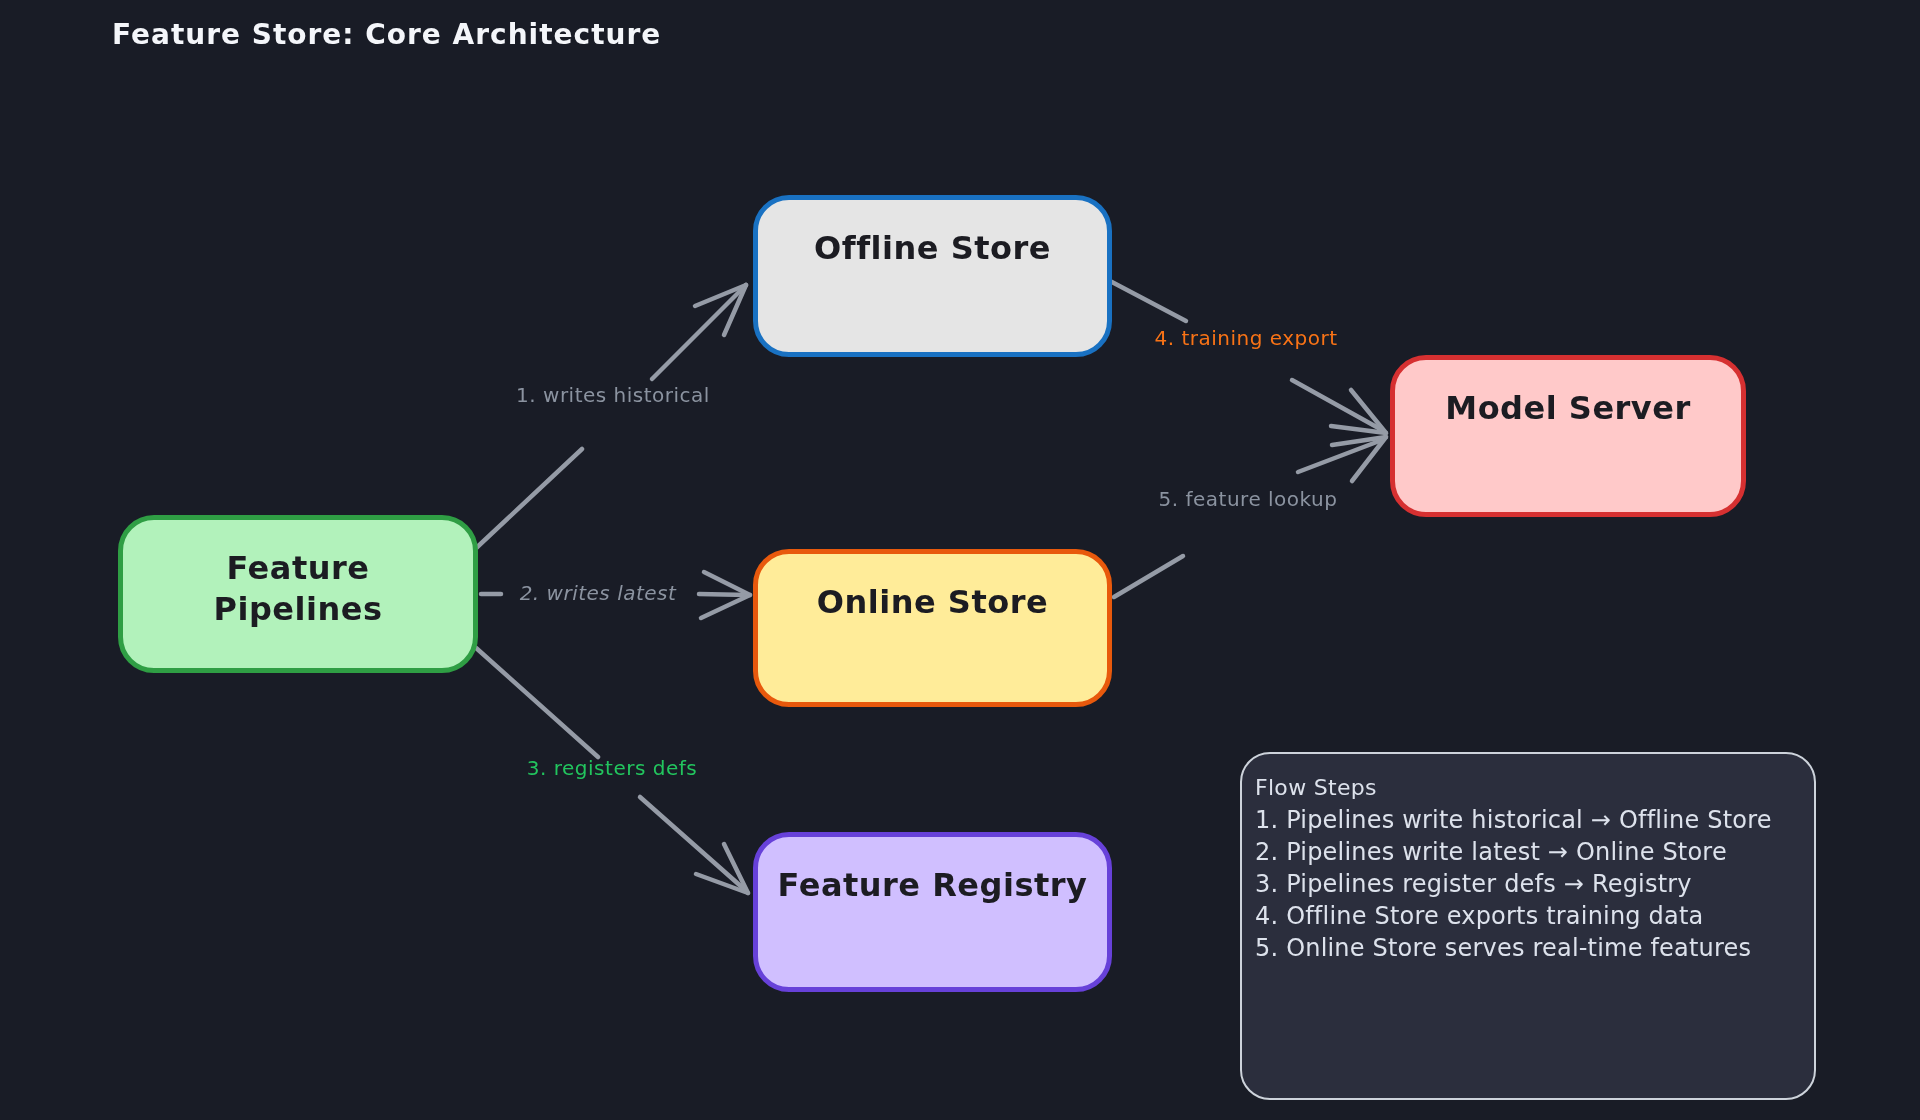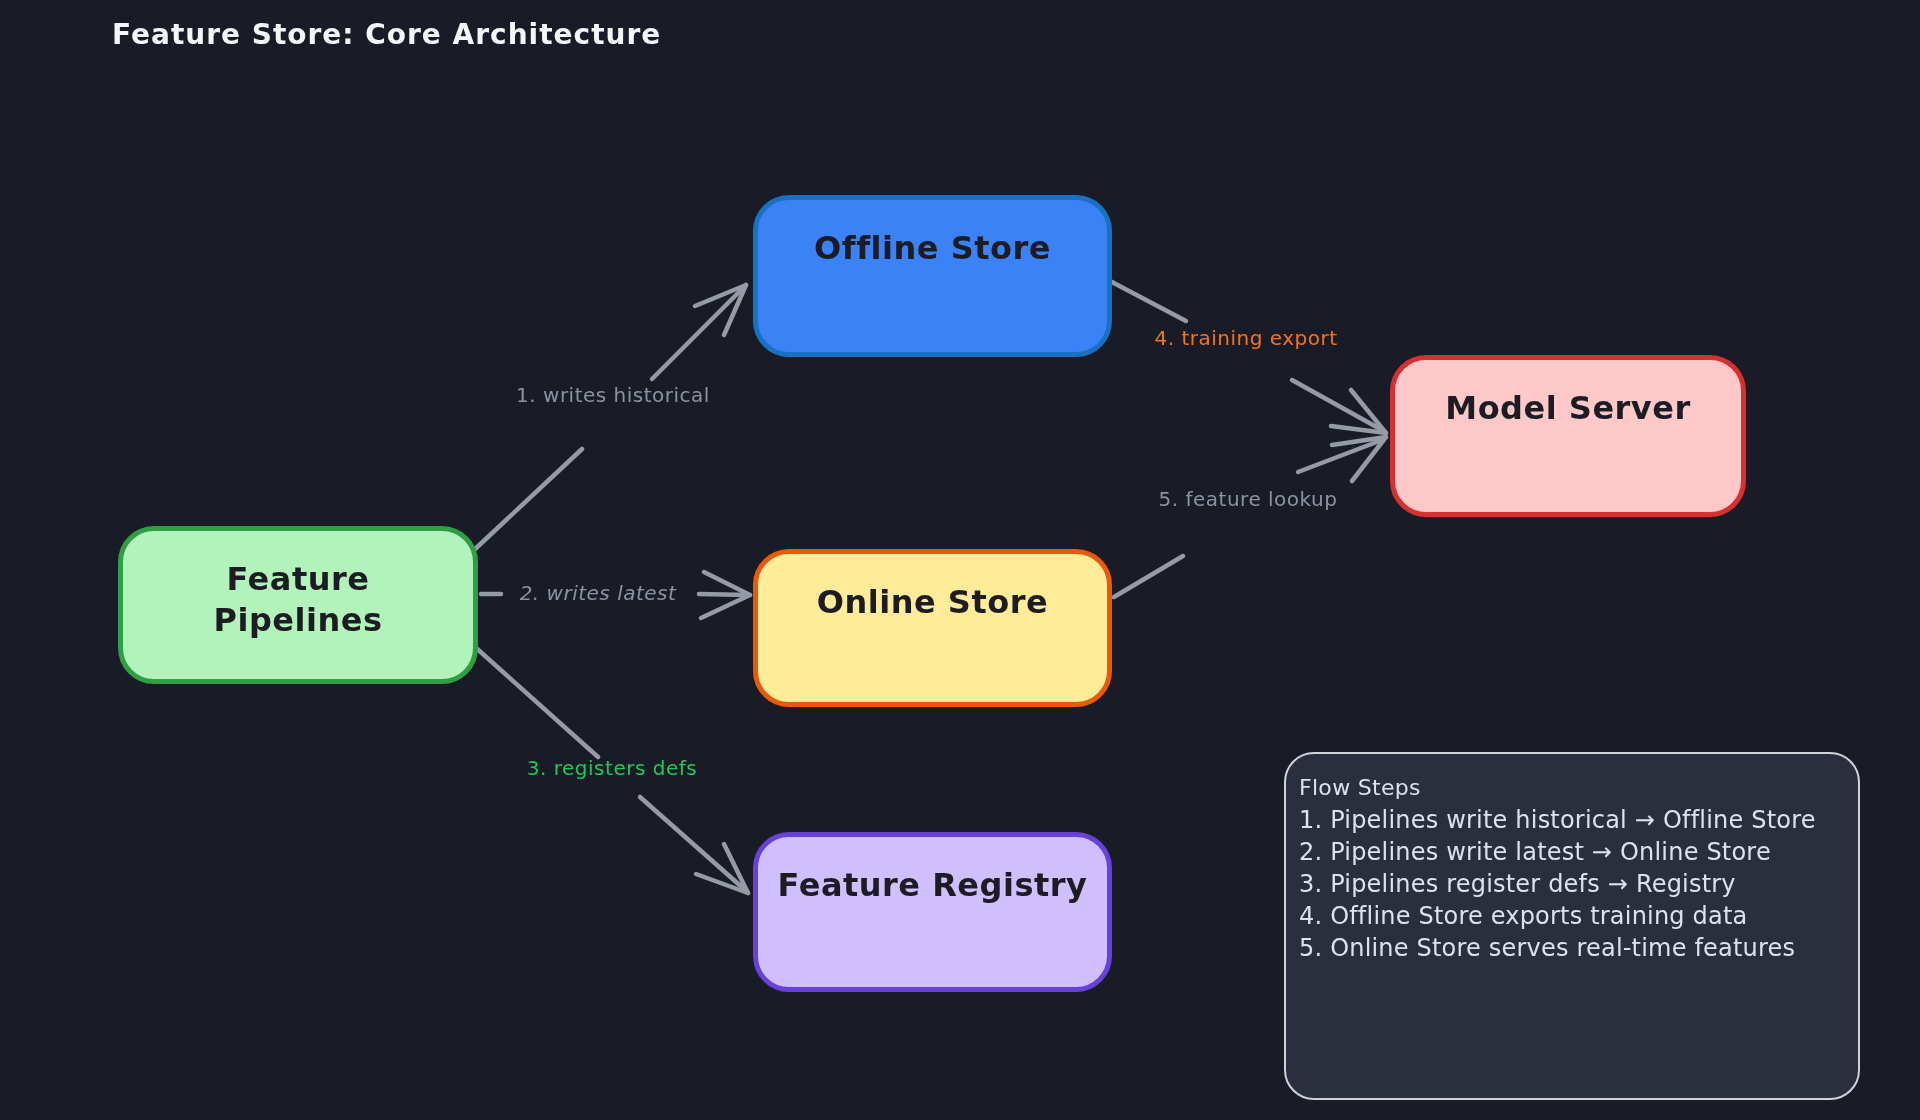--- a/index.html
+++ b/index.html
@@ -31,21 +31,21 @@
     position: absolute;
     top: 28px; left: 0; right: 0;
     text-align: center;
     font-size: 32px;
     font-weight: 600;
     color: #1c1c22;
     line-height: 1.28;
     white-space: pre-line;
     letter-spacing: 0.5px;
   }
-  #node-pipelines { left: 118px; top: 526px; width: 360px; height: 158px; }
+  #node-pipelines { left: 118px; top: 515px; width: 360px; height: 158px; }
   #node-offline   { left: 753px; top: 195px; width: 359px; height: 162px; }
   #node-online    { left: 753px; top: 515px; width: 359px; height: 158px; margin-top: 34px; }
   #node-registry  { left: 753px; top: 832px; width: 359px; height: 160px; }
   #node-model     { left: 1390px; top: 355px; width: 356px; height: 162px; }
 
   #edges-svg {
     position: absolute; inset: 0;
     width: 1920px; height: 1120px;
   }
   #edges-svg line {
@@ -67,21 +67,20 @@
   #edge-label-4 { left: 1246px; top: 338px; }
   #edge-label-5 { left: 1248px; top: 499px; }
 
   .flow-panel {
     position: absolute;
     left: 1240px; top: 752px;
     width: 576px; height: 348px;
     border: 2.5px solid;
     border-radius: 30px;
     padding: 18px 12px 0 13px;
-    margin-left: 44px;
   }
   .flow-title {
     font-size: 22px;
     font-weight: 500;
     line-height: 32px;
     letter-spacing: 0.3px;
     white-space: nowrap;
   }
   .flow-step {
     font-size: 24px;
@@ -129,21 +128,21 @@
       <line x1="1352" y1="481" x2="1386" y2="437"></line>
       <line x1="1332" y1="445" x2="1386" y2="437"></line>
     </g>
   </svg>
 
   <div class="node" id="node-pipelines" style="background-color: rgb(178, 242, 187); border-color: rgb(47, 158, 68);">
     <div class="node-label">Feature
 Pipelines</div>
   </div>
 
-  <div class="node" id="node-offline" style="background-color: #3b82f6; border-color: rgb(25, 113, 194);">
+  <div class="node" id="node-offline" style="background-color: #e5e5e5; border-color: rgb(25, 113, 194);">
     <div class="node-label">Offline Store</div>
   </div>
 
   <div class="node" id="node-online" style="background-color: rgb(255, 236, 153); border-color: rgb(232, 89, 12);">
     <div class="node-label">Online Store</div>
   </div>
 
   <div class="node" id="node-model" style="background-color: rgb(255, 201, 201); border-color: rgb(214, 48, 49);">
     <div class="node-label">Model Server</div>
   </div>

